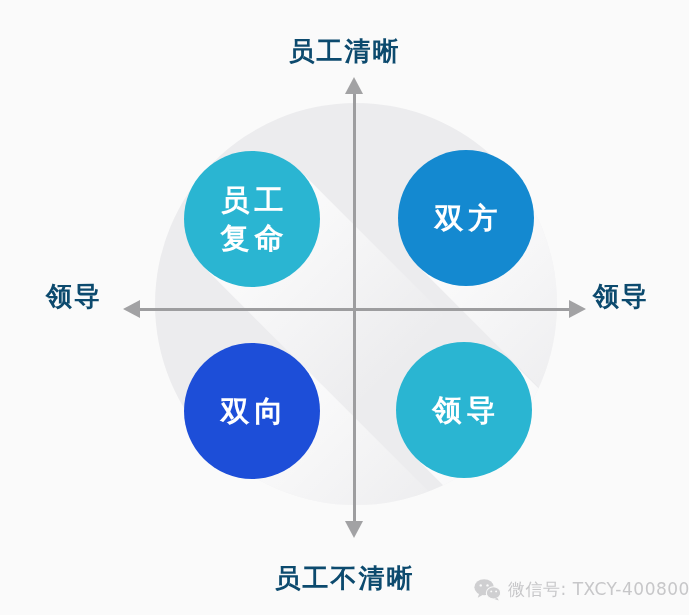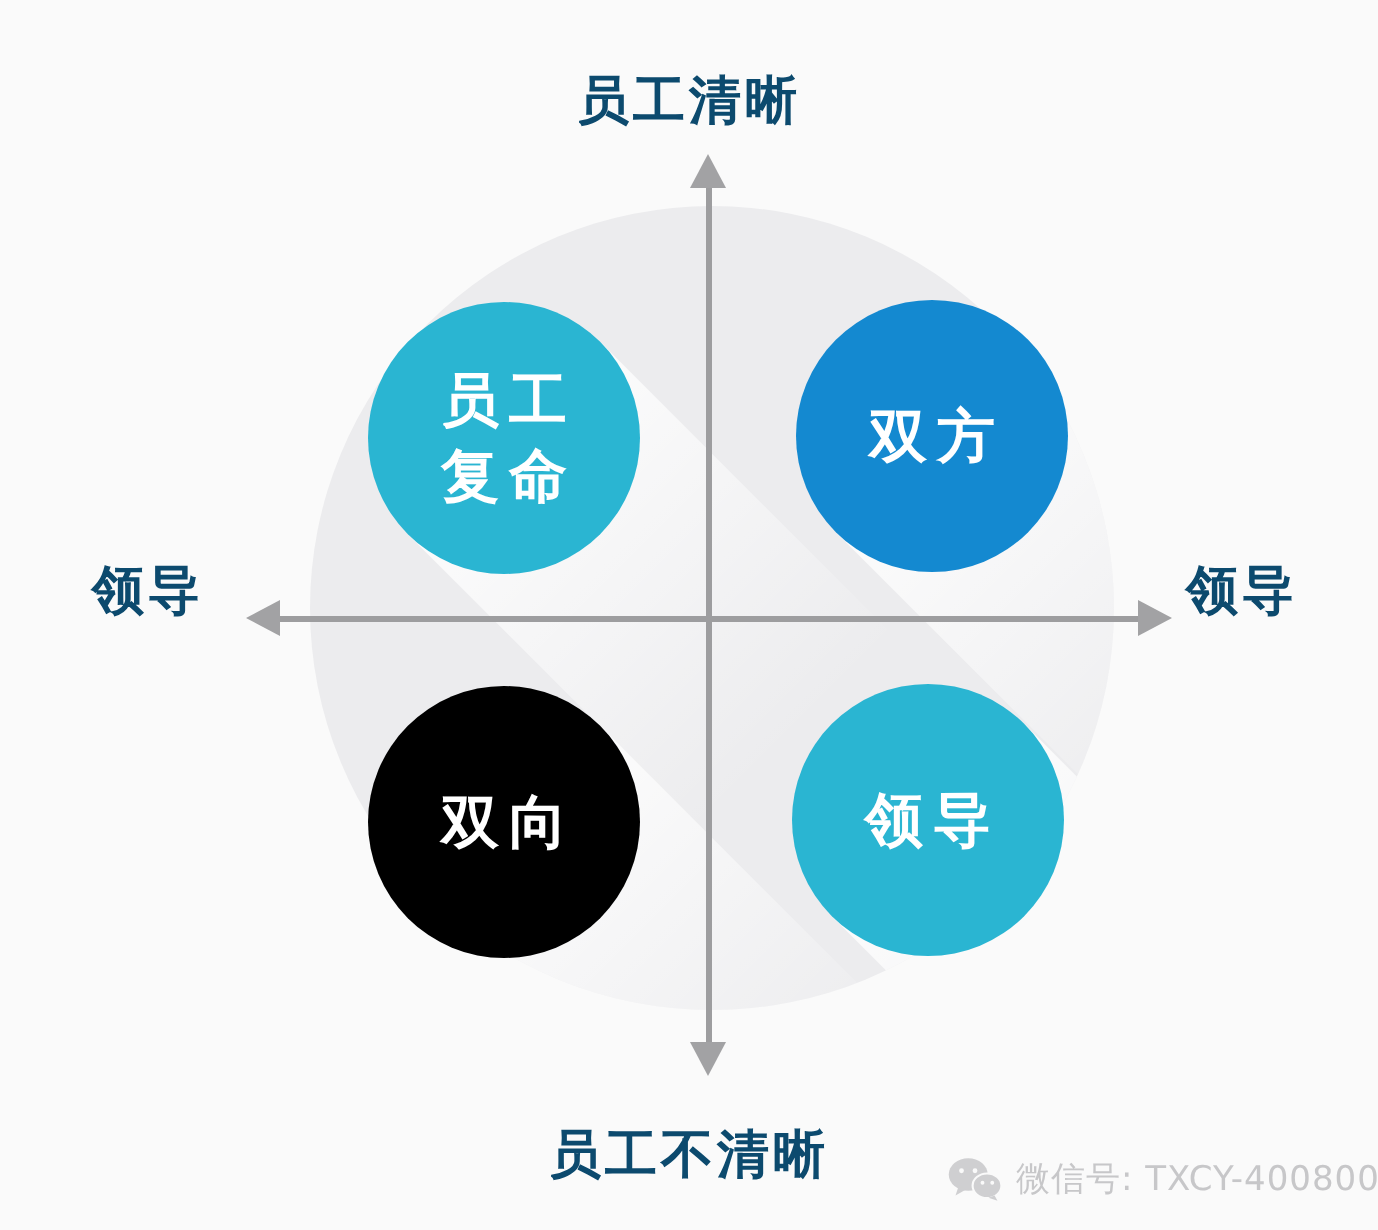--- a/index.html
+++ b/index.html
@@ -86,21 +86,21 @@
     <div>领导</div>
   </div>
 
   <div class="q-circle q-tl" style="background: rgb(42, 181, 210);">
     <div>员工</div>
     <div>复命</div>
   </div>
   <div class="q-circle q-tr" style="background: rgb(20, 137, 208);">
     <div>双方</div>
   </div>
-  <div class="q-circle q-bl" style="background: #000000;">
+  <div class="q-circle q-bl" style="background: #1d4ed8;">
     <div>双向</div>
   </div>
   <div class="q-circle q-br" style="background: rgb(42, 181, 210);">
     <div>领导</div>
   </div>
 
   <div class="watermark">
     <svg class="wechat-icon" viewBox="0 0 36 30">
       <ellipse cx="13.5" cy="12" rx="13" ry="10.8" fill="#cfcfd1"></ellipse>
       <path d="M7 20 L5 26 L12 22 Z" fill="#cfcfd1"></path>

